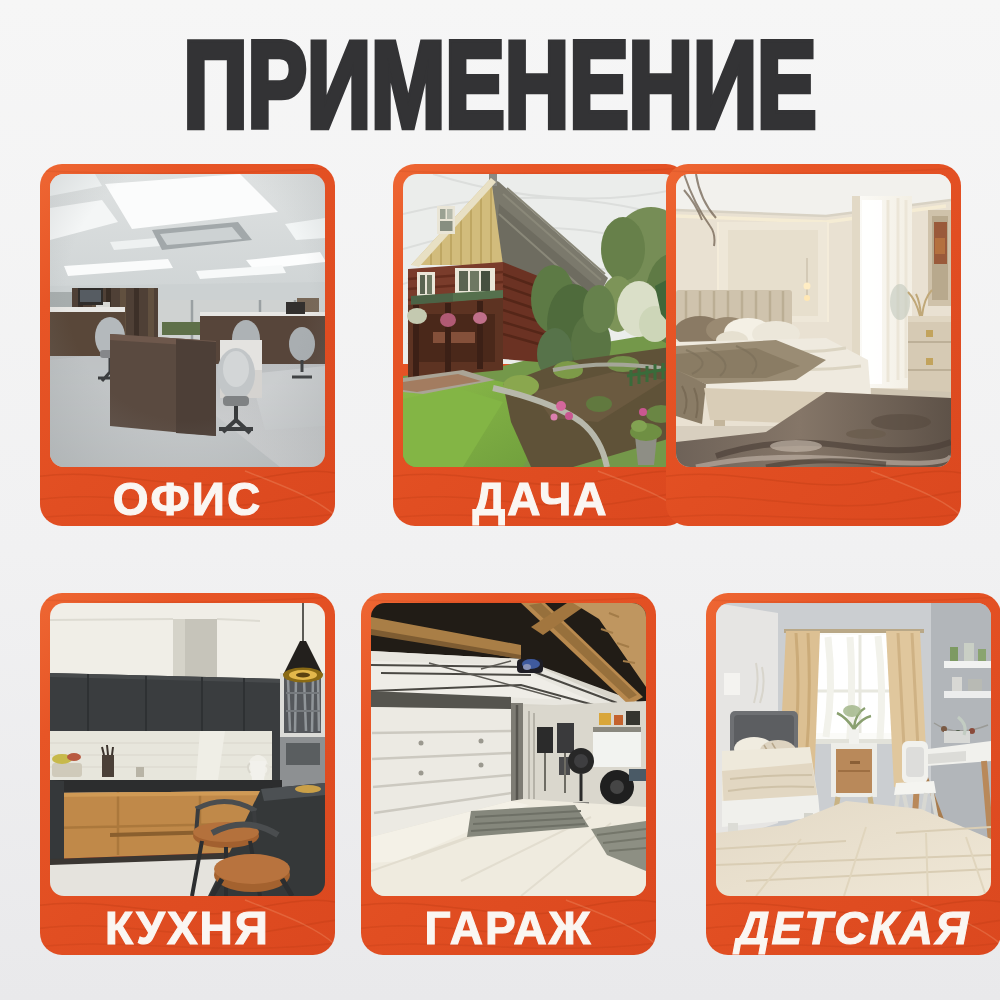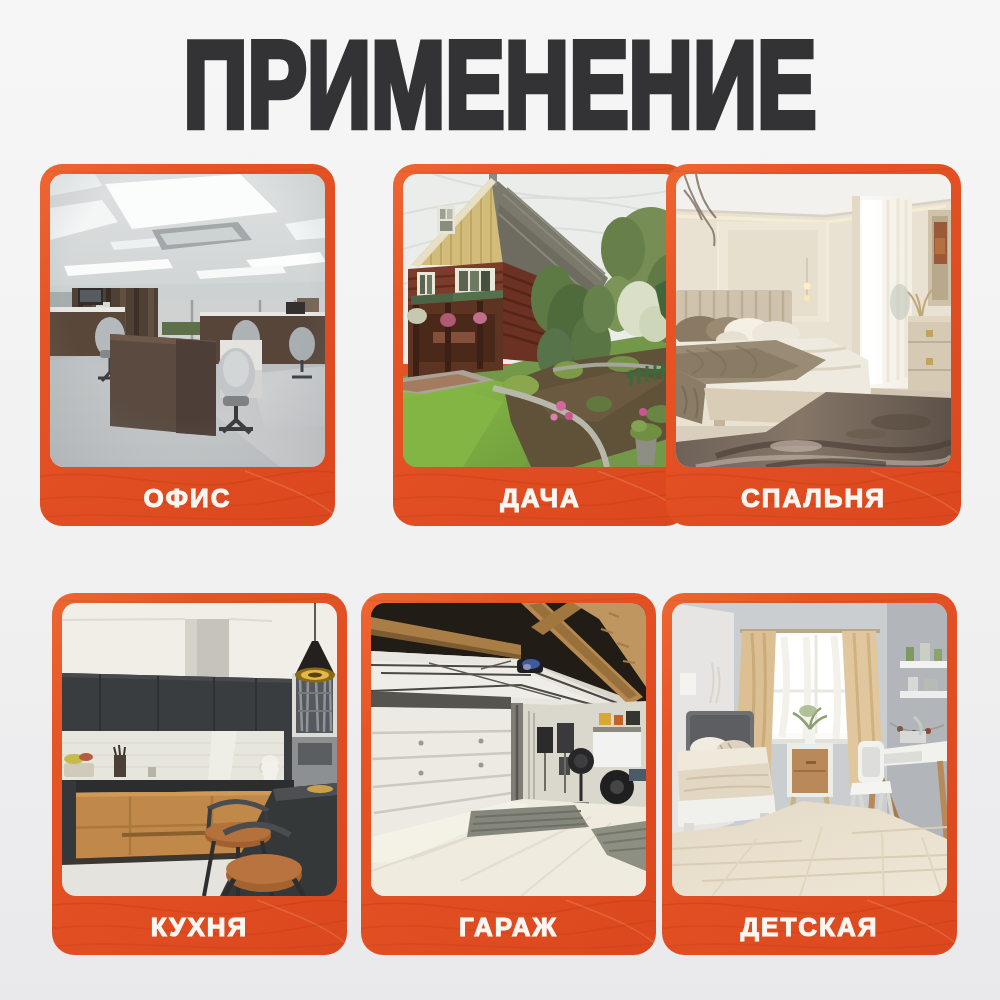--- a/index.html
+++ b/index.html
@@ -7,21 +7,21 @@
        font-family:"Liberation Sans", sans-serif;
        background:linear-gradient(180deg,#f6f6f6 0%,#f1f1f2 55%,#e9e9eb 100%);}
   .card{position:absolute;width:295px;height:362px;border-radius:22px;
         background:linear-gradient(135deg,#ee6733 0%,#e75526 22%,#e14e22 55%,#db481f 100%);
         overflow:hidden;}
   .photo{position:absolute;left:10px;top:10px;width:275px;height:293px;
          border-radius:14px;overflow:hidden;}
   .photo svg{display:block;}
   .label{position:absolute;left:0;top:305px;width:295px;height:59px;
          display:flex;align-items:center;justify-content:center;
-         color:#faf6f2;font-size:26px;font-weight:bold;letter-spacing:2px;-webkit-text-stroke:1.1px #faf6f2;}
+         color:#faf6f2;font-size:46px;font-weight:bold;letter-spacing:2px;-webkit-text-stroke:1.1px #faf6f2;}
   .waves{position:absolute;left:0;top:0;width:295px;height:362px;pointer-events:none;}
 </style>
 </head>
 <body>
 
 <svg width="1000" height="150" style="position:absolute;left:0;top:0" viewBox="0 0 1000 150">
   <text x="500" y="127" text-anchor="middle" font-family="Liberation Sans, sans-serif" font-weight="bold" font-size="123" fill="#333335" stroke="#333335" stroke-width="6.5" paint-order="stroke" textLength="633" lengthAdjust="spacingAndGlyphs">ПРИМЕНЕНИЕ</text>
 </svg>
 
 <div class="card" style="left:40px;top:164px;">
@@ -330,24 +330,23 @@
     </div>
 
   <svg class="waves" viewBox="0 0 295 362">
     <path d="M-10 314 C 60 300 140 330 200 318 S 285 304 305 312" fill="none" stroke="rgba(150,40,8,.17)" stroke-width="1.6"></path>
     <path d="M-10 337 C 70 322 150 352 230 338 S 300 326 308 330" fill="none" stroke="rgba(150,40,8,.14)" stroke-width="1.6"></path>
     <path d="M-10 355 C 80 342 170 366 305 349" fill="none" stroke="rgba(150,40,8,.12)" stroke-width="1.5"></path>
     <path d="M205 307 C 243 322 278 334 300 356" fill="none" stroke="rgba(255,205,165,.20)" stroke-width="1.5"></path>
     <path d="M0 7 Q 150 13 295 4" fill="none" stroke="rgba(150,40,8,.10)" stroke-width="1.5"></path>
   </svg>
 
-  <div class="label">СПАЛЬНЯ</div>
 </div>
 
-<div class="card" style="left:40px;top:593px;margin-left:12px;">
+<div class="card" style="left:40px;top:593px;">
 
   <div class="photo" id="p-kitchen">
       <svg width="275" height="293" viewBox="0 0 275 293">
 
     <rect x="0" y="0" width="275" height="190" fill="#f0eee7"></rect>
 
     <rect x="123" y="16" width="44" height="62" fill="#c6c4ba"></rect>
     <rect x="123" y="16" width="12" height="62" fill="#d5d3c9"></rect>
     <path d="M0 17 L123 16 M167 16 L210 18" stroke="#dddbd2" stroke-width="2"></path>
 
@@ -510,21 +509,21 @@
     <path d="M-10 314 C 60 300 140 330 200 318 S 285 304 305 312" fill="none" stroke="rgba(150,40,8,.17)" stroke-width="1.6"></path>
     <path d="M-10 337 C 70 322 150 352 230 338 S 300 326 308 330" fill="none" stroke="rgba(150,40,8,.14)" stroke-width="1.6"></path>
     <path d="M-10 355 C 80 342 170 366 305 349" fill="none" stroke="rgba(150,40,8,.12)" stroke-width="1.5"></path>
     <path d="M205 307 C 243 322 278 334 300 356" fill="none" stroke="rgba(255,205,165,.20)" stroke-width="1.5"></path>
     <path d="M0 7 Q 150 13 295 4" fill="none" stroke="rgba(150,40,8,.10)" stroke-width="1.5"></path>
   </svg>
 
   <div class="label">ГАРАЖ</div>
 </div>
 
-<div class="card" style="left:662px;top:593px;">
+<div class="card" style="left:706px;top:593px;font-style:italic;">
 
   <div class="photo" id="p-kids">
       <svg width="275" height="293" viewBox="0 0 275 293">
     <defs>
       <linearGradient id="kfloor" x1="0" y1="0" x2="1" y2="1">
         <stop offset="0" stop-color="#e3d9c6"></stop>
             <stop offset="1" stop-color="#efe7d6"></stop>
       </linearGradient>
     </defs>
 

